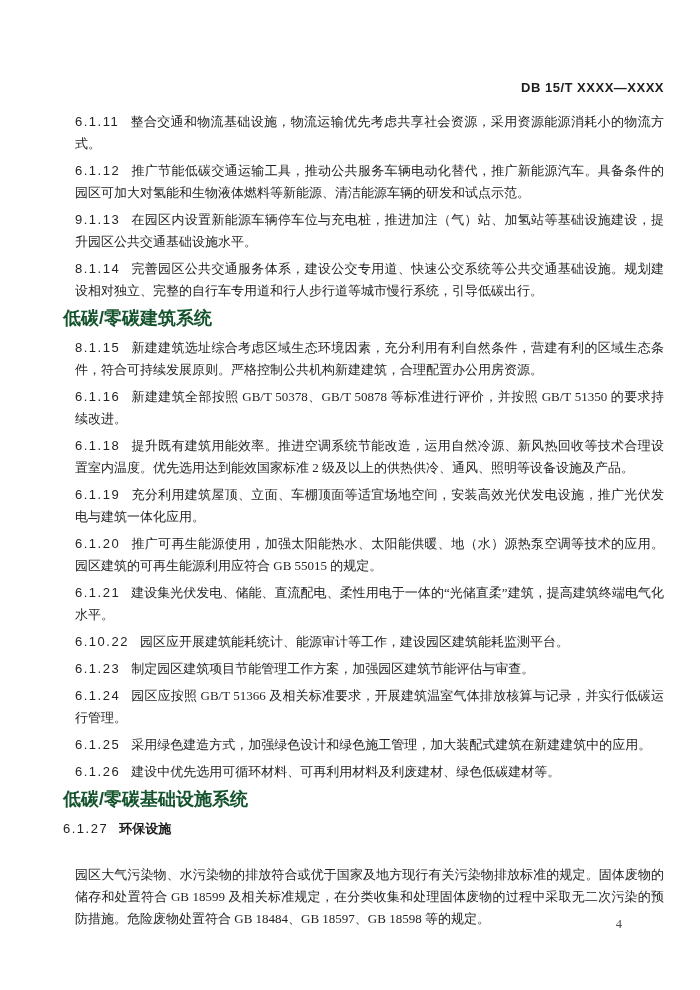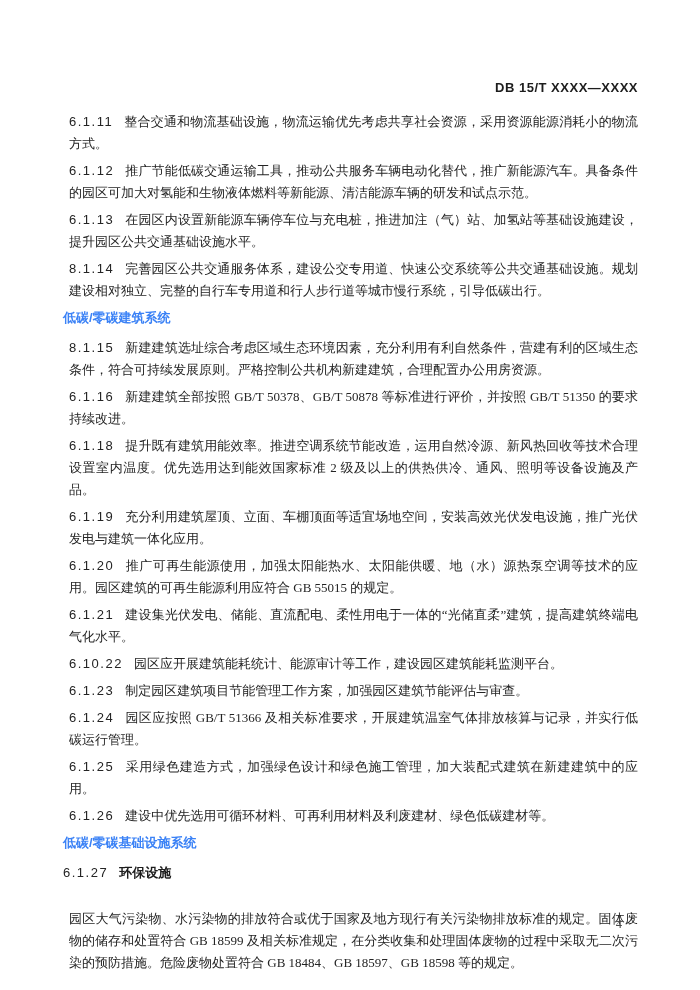--- a/index.html
+++ b/index.html
@@ -6,55 +6,55 @@
     margin: 0;
     padding: 0;
     background: #ffffff;
   }
   .page {
     position: relative;
     width: 700px;
     height: 990px;
     background: #ffffff;
     box-sizing: border-box;
-    padding: 80px 62px 0 63px;
+    padding: 80px 36px 0 63px;
     color: #212121;
     font-family: "Liberation Serif", "DejaVu Serif", serif;
     overflow: hidden;
   }
   .doc-header {
     text-align: right;
     font-family: "Liberation Sans", "DejaVu Sans", sans-serif;
     font-weight: bold;
     font-size: 13px;
     letter-spacing: 0.5px;
     color: #1d1d1d;
     margin: 0 0 16px 0;
     line-height: 15px;
   }
   .clause, .para {
     font-size: 13px;
     line-height: 22px;
-    margin: 0 0 5px 6px;
+    margin: 0 0 5px 12px;
     text-align: justify;
     color: #242424;
   }
   .num {
     font-family: "Liberation Sans", "DejaVu Sans", sans-serif;
     letter-spacing: 1.5px;
     margin-right: 11px;
     white-space: nowrap;
   }
   .sec-heading {
     font-family: "Liberation Sans", "DejaVu Sans", sans-serif;
     font-weight: bold;
-    font-size: 13px;
+    font-size: 18px;
     line-height: 22px;
     margin: 3px 0 8px 0;
-    color: #3b82f6;
+    color: #14532d;
   }
   .clause-titled .clause-title {
     font-family: "Liberation Sans", "DejaVu Sans", sans-serif;
     font-weight: bold;
     color: #1c1c1c;
   }
   .clause-titled {
     margin: 0 0 24px 0;
   }
   .page-number {
@@ -75,21 +75,21 @@
 
   <p class="clause">
     <span class="num">6.1.11</span><span>整合交通和物流基础设施，物流运输优先考虑共享社会资源，采用资源能源消耗小的物流方式。</span>
   </p>
 
   <p class="clause">
     <span class="num">6.1.12</span><span>推广节能低碳交通运输工具，推动公共服务车辆电动化替代，推广新能源汽车。具备条件的园区可加大对氢能和生物液体燃料等新能源、清洁能源车辆的研发和试点示范。</span>
   </p>
 
   <p class="clause">
-    <span class="num">6.1.13</span><span>在园区内设置新能源车辆停车位与充电桩，推进加注（气）站、加氢站等基础设施建设，提升园区公共交通基础设施水平。</span>
+    <span class="num">9.1.13</span><span>在园区内设置新能源车辆停车位与充电桩，推进加注（气）站、加氢站等基础设施建设，提升园区公共交通基础设施水平。</span>
   </p>
 
   <p class="clause">
     <span class="num">8.1.14</span><span>完善园区公共交通服务体系，建设公交专用道、快速公交系统等公共交通基础设施。规划建设相对独立、完整的自行车专用道和行人步行道等城市慢行系统，引导低碳出行。</span>
   </p>
 
   <h3 class="sec-heading">低碳/零碳建筑系统</h3>
 
   <p class="clause">
     <span class="num">8.1.15</span><span>新建建筑选址综合考虑区域生态环境因素，充分利用有利自然条件，营建有利的区域生态条件，符合可持续发展原则。严格控制公共机构新建建筑，合理配置办公用房资源。</span>

